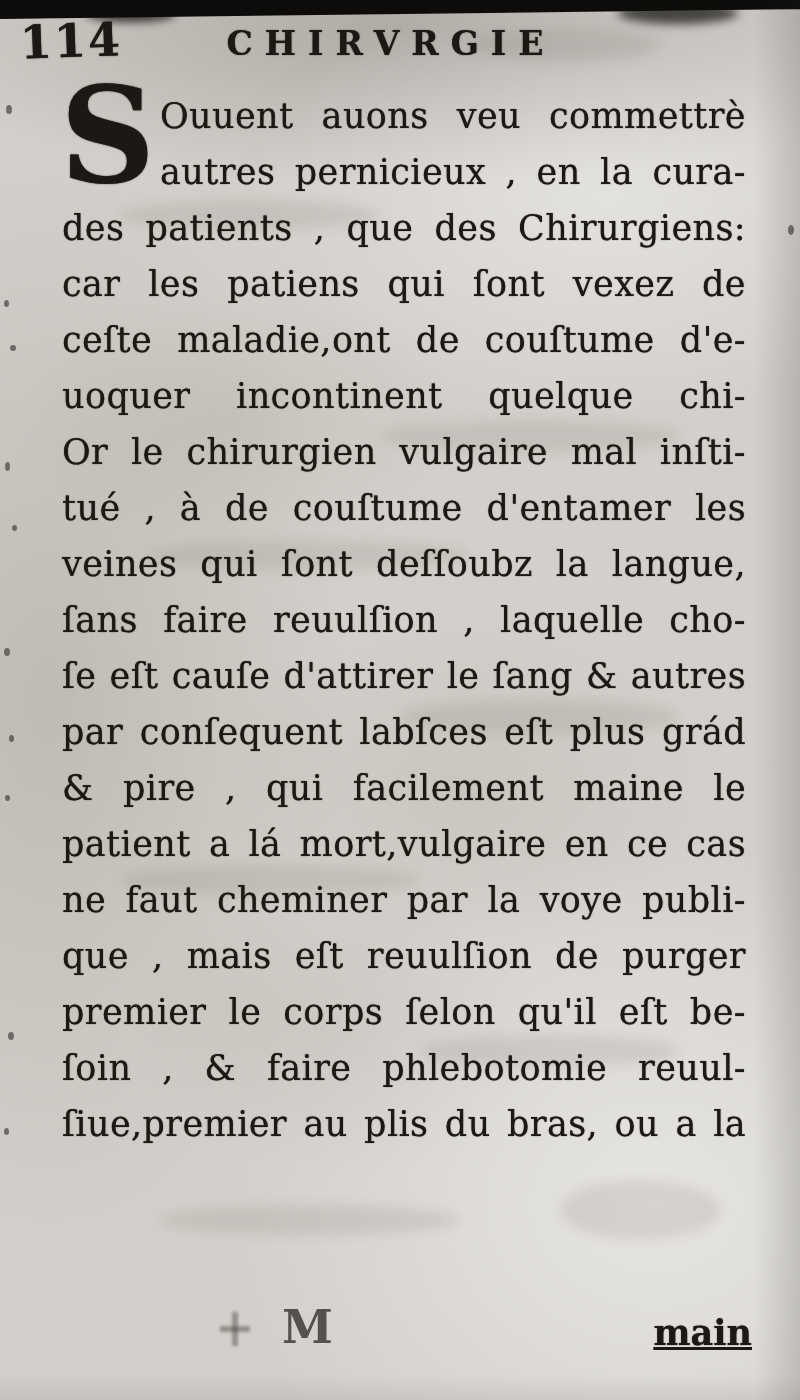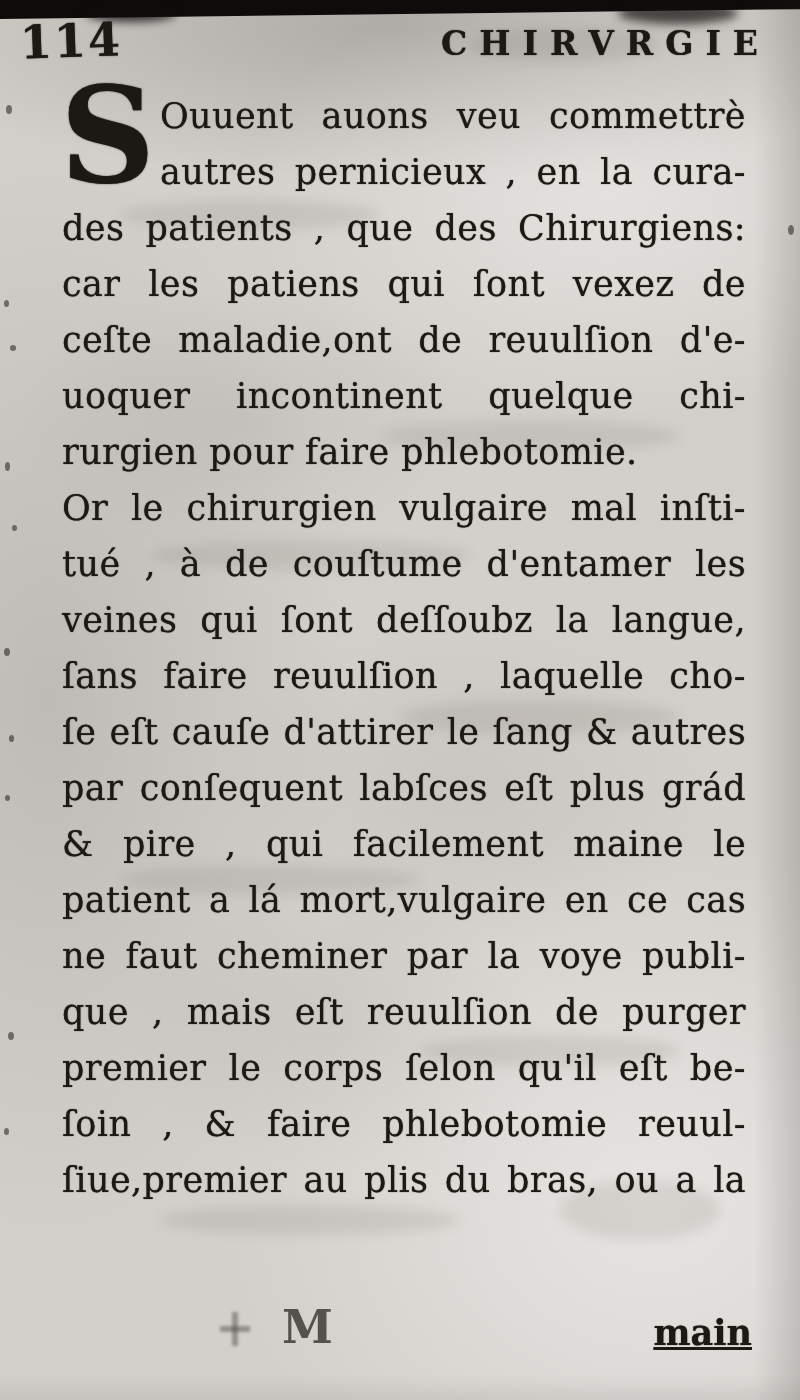--- a/index.html
+++ b/index.html
@@ -34,21 +34,21 @@
   .ghost{position:absolute;background:rgba(88,83,76,.12);border-radius:50%;filter:blur(6px);}
   .smudge-cross-v{position:absolute;left:232px;top:1312px;width:6px;height:34px;
     background:rgba(70,67,62,.45);filter:blur(1.5px);}
   .smudge-cross-h{position:absolute;left:220px;top:1326px;width:30px;height:6px;
     background:rgba(70,67,62,.45);filter:blur(1.5px);}
 
   
   .pagenum{position:absolute;left:20px;top:14px;font-size:46px;font-weight:bold;
     transform:rotate(-2deg);letter-spacing:2px;
     text-shadow:0 0 1.3px rgba(25,21,16,.9);}
-  .header{position:absolute;left:0;top:24px;width:770px;text-align:right;
+  .header{position:absolute;left:0;top:24px;width:770px;text-align:center;
     font-size:33px;font-weight:bold;letter-spacing:12px;text-indent:12px;
     text-shadow:0 0 1.2px rgba(25,21,16,.85);}
   .textblock{position:absolute;left:62px;top:88px;width:684px;}
   .dropcap{position:absolute;left:-2px;top:-18px;font-size:132px;line-height:1;
     font-weight:bold;text-shadow:0 0 1.5px rgba(25,21,16,.9);}
   .line{height:56px;line-height:56px;font-size:35px;font-weight:normal;
     letter-spacing:.4px;
     text-align:justify;text-align-last:justify;
     white-space:normal;
     text-shadow:0 0 1.1px rgba(28,24,18,.85);}
@@ -100,23 +100,22 @@
   <div class="pagenum">114</div>
   <div class="header">CHIRVRGIE</div>
 
   <div class="textblock">
     <div class="dropcap">S</div>
     <div id="lines">
         <div class="line indent">Ouuent auons veu commettrè</div>
         <div class="line indent">autres pernicieux , en la cura-</div>
         <div class="line justify">des patients , que des Chirurgiens:</div>
         <div class="line justify">car les patiens qui ſont vexez de</div>
-        <div class="line justify">ceſte maladie,ont de reuulſion d'e-</div>
+        <div class="line justify">ceſte maladie,ont de couſtume d'e-</div>
         <div class="line justify">uoquer incontinent quelque chi-</div>
-        <div class="line left">rurgien pour faire phlebotomie.</div>
         <div class="line justify">Or le chirurgien vulgaire mal inſti-</div>
         <div class="line justify">tué , à de couſtume d'entamer les</div>
         <div class="line justify">veines qui ſont deſſoubz la langue,</div>
         <div class="line justify">ſans faire reuulſion , laquelle cho-</div>
         <div class="line justify">ſe eſt cauſe d'attirer le ſang &amp; autres</div>
         <div class="line justify">par conſequent labſces eſt plus grád</div>
         <div class="line justify">&amp; pire , qui facilement maine le</div>
         <div class="line justify">patient a lá mort,vulgaire en ce cas</div>
         <div class="line justify">ne faut cheminer par la voye publi-</div>
         <div class="line justify">que , mais eſt reuulſion de purger</div>

